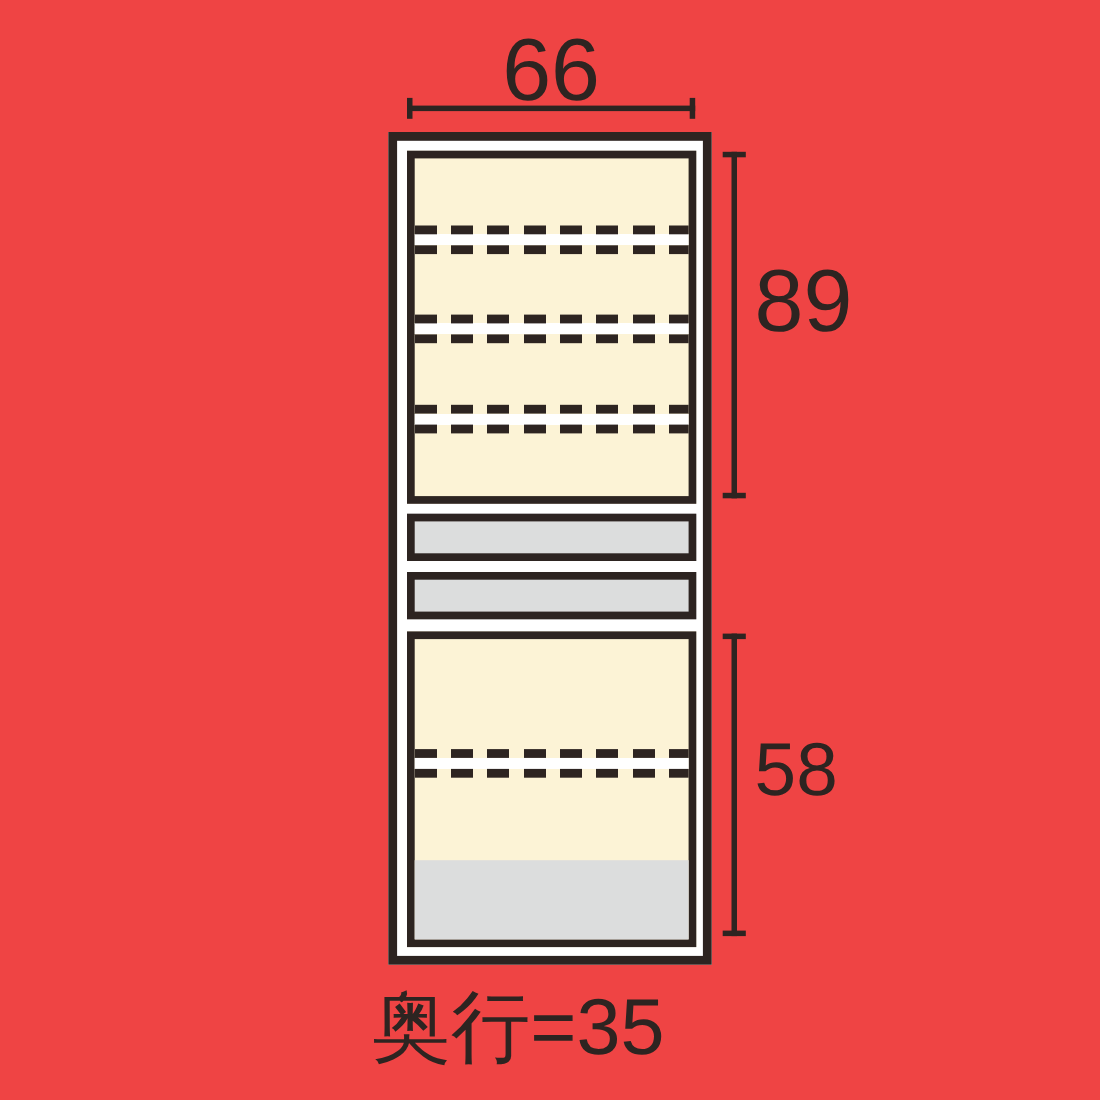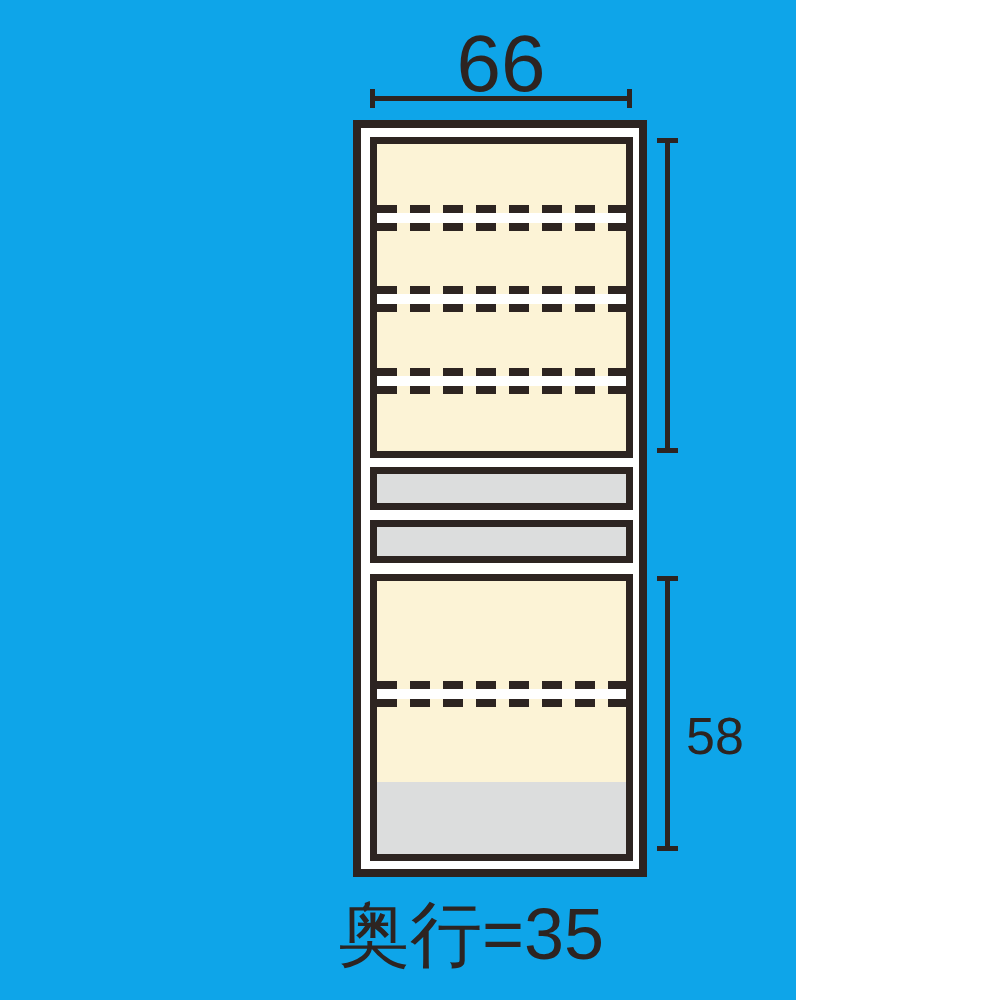--- a/index.html
+++ b/index.html
@@ -2,32 +2,32 @@
 <html><head>
 <meta charset="utf-8">
 <style>
   :root{
     --ink:#2d2421;
     --cream:#fcf3d6;
     --gray:#dcdddd;
   }
   html,body{margin:0;padding:0;background:#fff;}
   .canvas{
-    position:relative;width:796px;height:1000px;background:#0ea5e9;overflow:hidden;
+    position:relative;width:1000px;height:1000px;background:#ef4444;overflow:hidden;
     font-family:"Liberation Sans","DejaVu Sans",sans-serif;color:var(--ink);text-decoration:underline;
   }
   .abs{position:absolute;box-sizing:border-box;}
   
   .dim-label{
     position:absolute;line-height:1;font-weight:400;color:var(--ink);
     font-family:"Liberation Sans","DejaVu Sans",sans-serif;white-space:nowrap;
   }
   .dim-width{left:370px;top:24px;width:262px;text-align:center;font-size:80px;}
   .dim-89{left:686px;top:234px;font-size:80px;}
-  .dim-58{left:686px;top:710px;font-size:52px;}
+  .dim-58{left:686px;top:666px;font-size:68px;}
   .dim-depth{left:338px;top:898px;width:360px;text-align:left;font-size:72px;}
   
   .hline{position:absolute;left:370px;top:96px;width:262px;height:5px;background:var(--ink);}
   .hline i{position:absolute;top:-7px;width:5px;height:19px;background:var(--ink);}
   .hline i.left{left:0;}
   .hline i.right{right:0;}
   
   .vline{position:absolute;width:21px;}
   .v89{left:657px;top:138px;height:315px;}
   .v58{left:657px;top:576px;height:275px;}
@@ -85,20 +85,21 @@
   <div class="abs lower">
     <div class="shelf s4"></div>
     <div class="base"></div>
   </div>
 
   <div class="vline v89">
     <span class="stem"></span>
     <span class="cap top"></span>
     <span class="cap bot"></span>
   </div>
+  <div class="dim-label dim-89">89</div>
 
   <div class="vline v58">
     <span class="stem"></span>
     <span class="cap top"></span>
     <span class="cap bot"></span>
   </div>
   <div class="dim-label dim-58">58</div>
 
   <div class="dim-label dim-depth">奥行=35</div>
 

